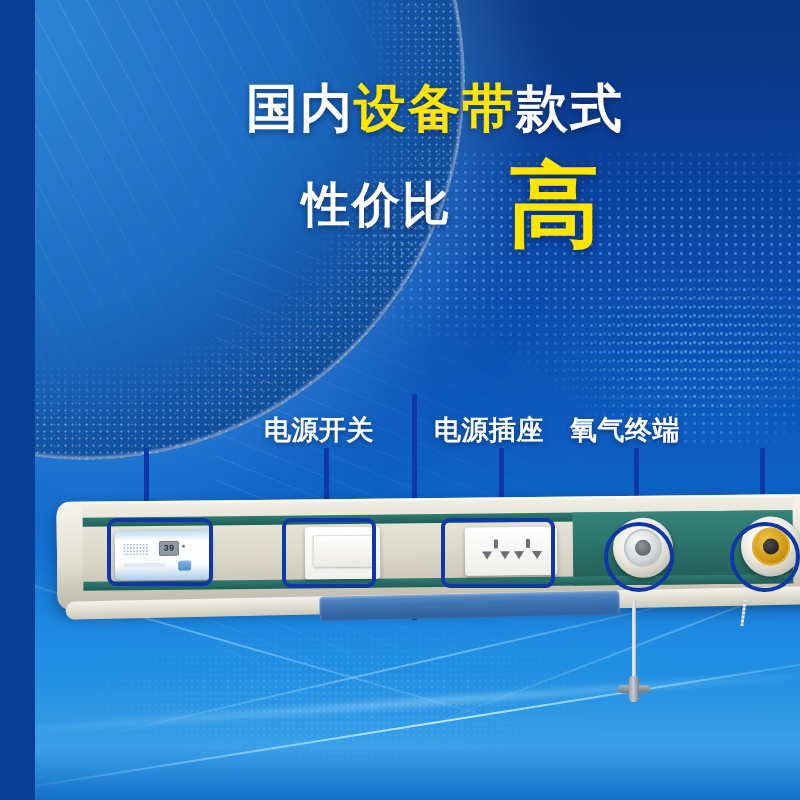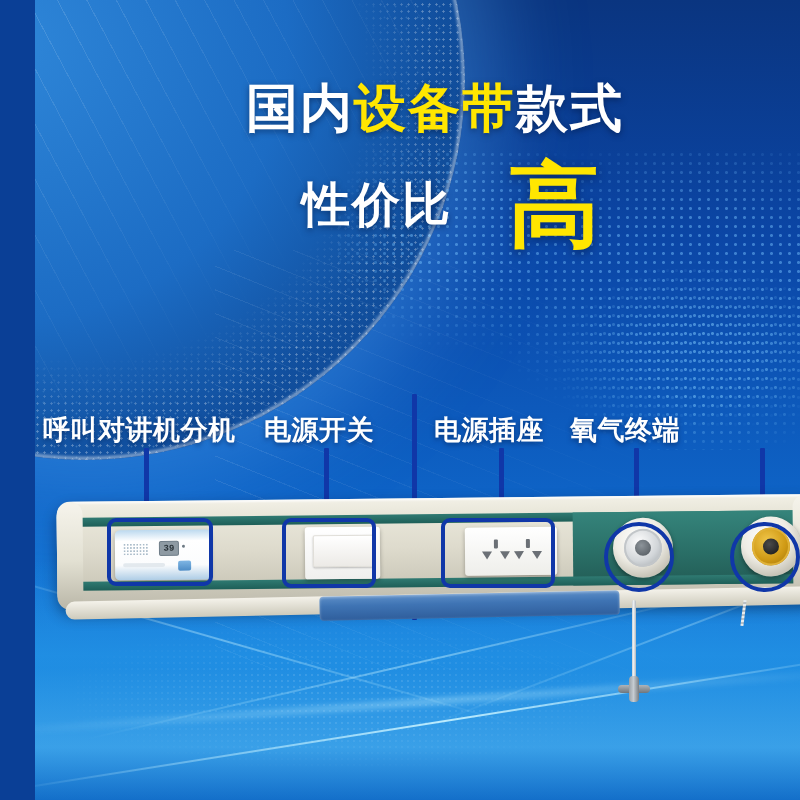--- a/index.html
+++ b/index.html
@@ -265,21 +265,20 @@
   <div class="bg-layer beam b1"></div>
 
   <div id="headline">
     <div class="hl-row1"><span>国内</span><span class="accent">设备带</span><span>款式</span></div>
     <div id="headline-row2">
       <span class="hl-sub">性价比</span>
       <span class="hl-big">高</span>
     </div>
   </div>
 
-  <div class="callout" style="left:8px;top:412px;">呼叫对讲机分机</div>
   <div class="callout" style="left:229px;top:412px;text-align:center;">电源开关</div>
   <div class="callout" style="left:535px;top:412px;">氧气终端</div>
   <div class="callout" style="left:399px;top:412px;">电源插座</div>
 
   <div class="leader" style="left:109px;top:448px;height:70px;"></div>
   <div class="leader" style="left:289px;top:448px;height:72px;"></div>
   <div class="leader" style="left:377px;top:394px;height:226px;"></div>
   <div class="leader" style="left:464px;top:448px;height:72px;"></div>
   <div class="leader" style="left:599px;top:448px;height:78px;"></div>
   <div class="leader" style="left:725px;top:448px;height:78px;"></div>

